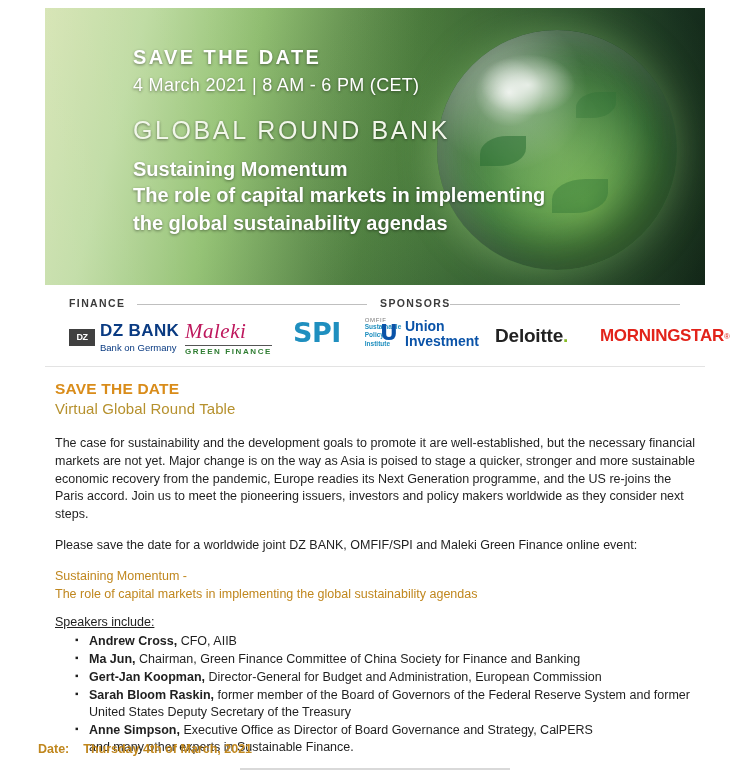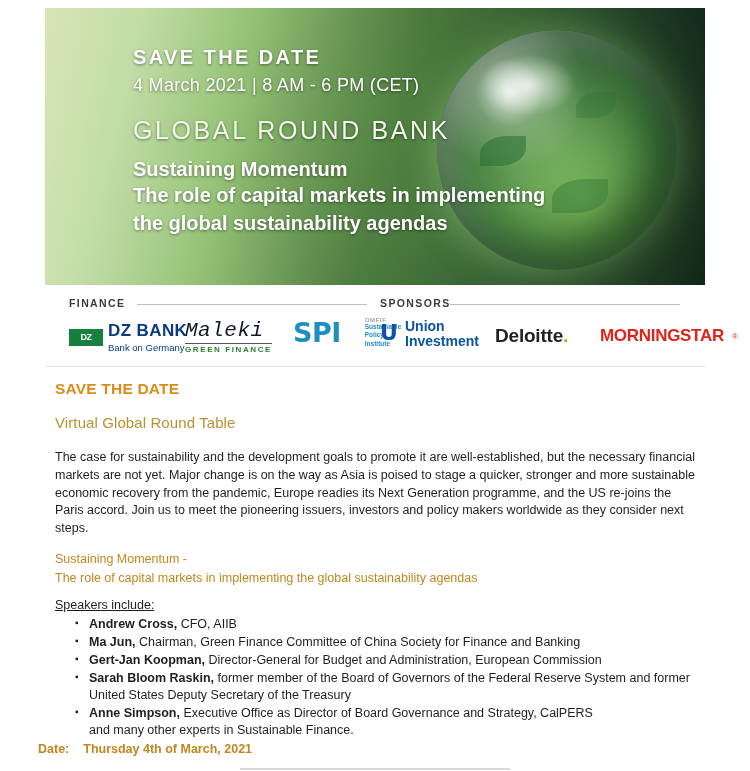--- a/index.html
+++ b/index.html
@@ -131,38 +131,38 @@
     background: #bfbfbf;
   }
   .logo {
     position: absolute;
     display: flex;
     align-items: center;
   }
 
   
   .dz-mark {
-    width: 34px; height: 17px;
-    background: #15803d;
+    width: 26px; height: 17px;
+    background: #404040;
     color: #fff;
     font-size: 9px;
     font-weight: bold;
     display: flex; align-items: center; justify-content: center;
     letter-spacing: -0.5px;
     margin-right: 5px;
   }
   .dz-name { font-size: 17px; font-weight: bold; color: #0a3b82; letter-spacing: 0.4px; }
   .dz-tag { font-size: 9.5px; color: #0a3b82; margin-top: 1px; }
 
   
   .maleki-name {
-    font-family: Liberation Mono, monospace;
+    font-family: Liberation Serif, serif;
     font-style: italic;
     font-size: 21px;
-    color: #0f172a;
+    color: #be185d;
     letter-spacing: 0.5px;
   }
   .maleki-tag {
     font-size: 8px;
     letter-spacing: 1.6px;
     color: #2f7d32;
     font-weight: bold;
     margin-top: 1px;
     text-align: center;
   }
@@ -210,21 +210,21 @@
   }
   .title-main {
     color: #d98c1a;
     font-size: 15.5px;
     font-weight: bold;
     letter-spacing: 0.2px;
   }
   .title-sub {
     color: #b6912e;
     font-size: 15px;
-    margin-top: 16px;
+    margin-top: 2px;
     letter-spacing: 0.1px;
   }
   .para {
     font-size: 12.5px;
     line-height: 1.42;
     color: #1f1f1f;
     margin-top: 18px;
   }
   .para.second { margin-top: 13px; }
   .highlight {
@@ -337,31 +337,32 @@
         <div class="ui-l1">Union</div>
         <div class="ui-l2">Investment</div>
       </div>
     </div>
 
     <div class="logo" style="left:450px; top:38px;">
       <span class="deloitte-name">Deloitte</span>
         <span class="deloitte-name deloitte-dot">.</span>
     </div>
 
-    <div class="logo" style="left:555px; top:39px;gap:8px;">
+    <div class="logo" style="left:555px; top:39px;">
       <span class="ms-name">MORNINGSTAR</span>
         <span class="ms-reg">®</span>
     </div>
   </div>
 
   <div class="body">
     <div class="title-main">SAVE THE DATE</div>
     <div class="title-sub">Virtual Global Round Table</div>
 
     <div class="para">The case for sustainability and the development goals to promote it are well-established, but the necessary financial markets are not yet. Major change is on the way as Asia is poised to stage a quicker, stronger and more sustainable economic recovery from the pandemic, Europe readies its Next Generation programme, and the US re-joins the Paris accord.  Join us to meet the pioneering issuers, investors and policy makers worldwide as they consider next steps.</div>
+    <div class="para second">Please save the date for a worldwide joint DZ BANK, OMFIF/SPI and Maleki Green Finance online event:</div>
 
     <div class="highlight">Sustaining Momentum -</div>
     <div class="highlight" style="margin-top:1px;">The role of capital markets in implementing the global sustainability agendas</div>
 
     <div class="speakers-lead">Speakers include: </div>
     <ul class="speakers">
       <li><span class="sp-name">Andrew Cross,</span><span> CFO, AIIB</span></li>
       <li><span class="sp-name">Ma Jun,</span><span> Chairman, Green Finance Committee of China Society for Finance and Banking</span></li>
       <li><span class="sp-name">Gert-Jan Koopman,</span><span> Director-General for Budget and Administration, European Commission</span></li>
       <li><span class="sp-name">Sarah Bloom Raskin,</span><span> former member of the Board of Governors of the Federal Reserve System and former United States Deputy Secretary of the Treasury</span></li>

